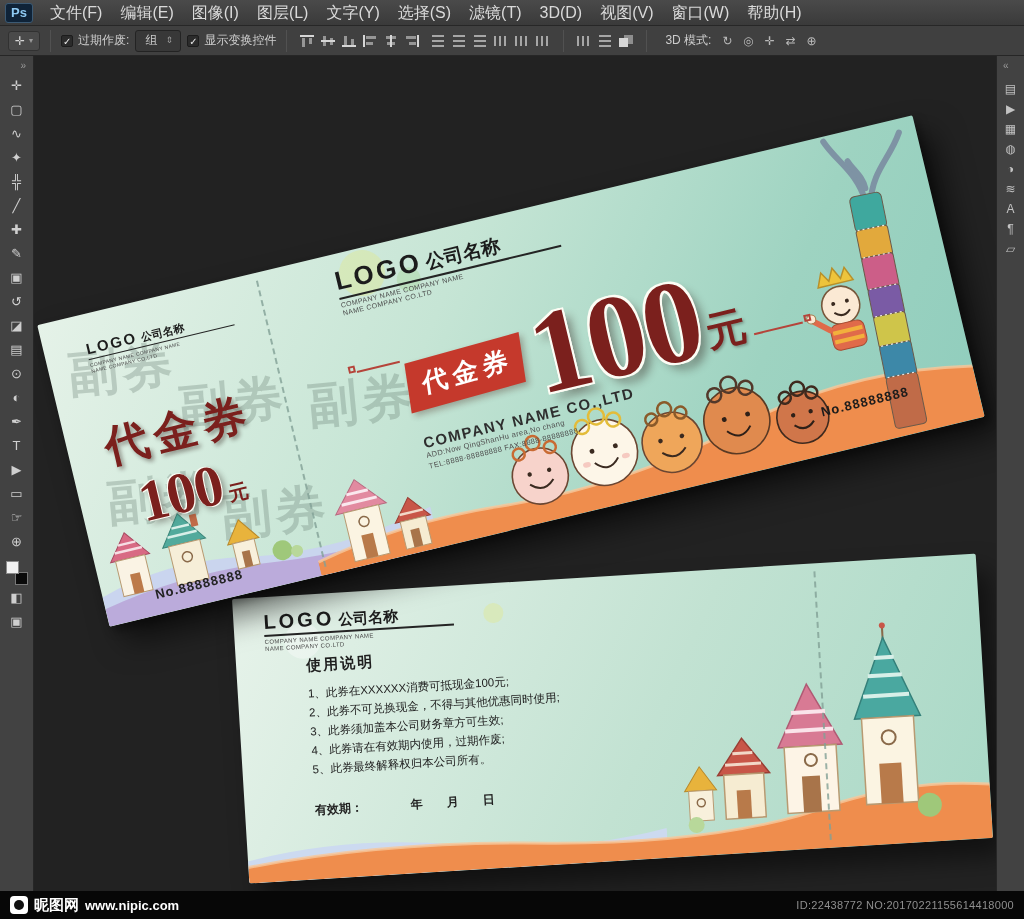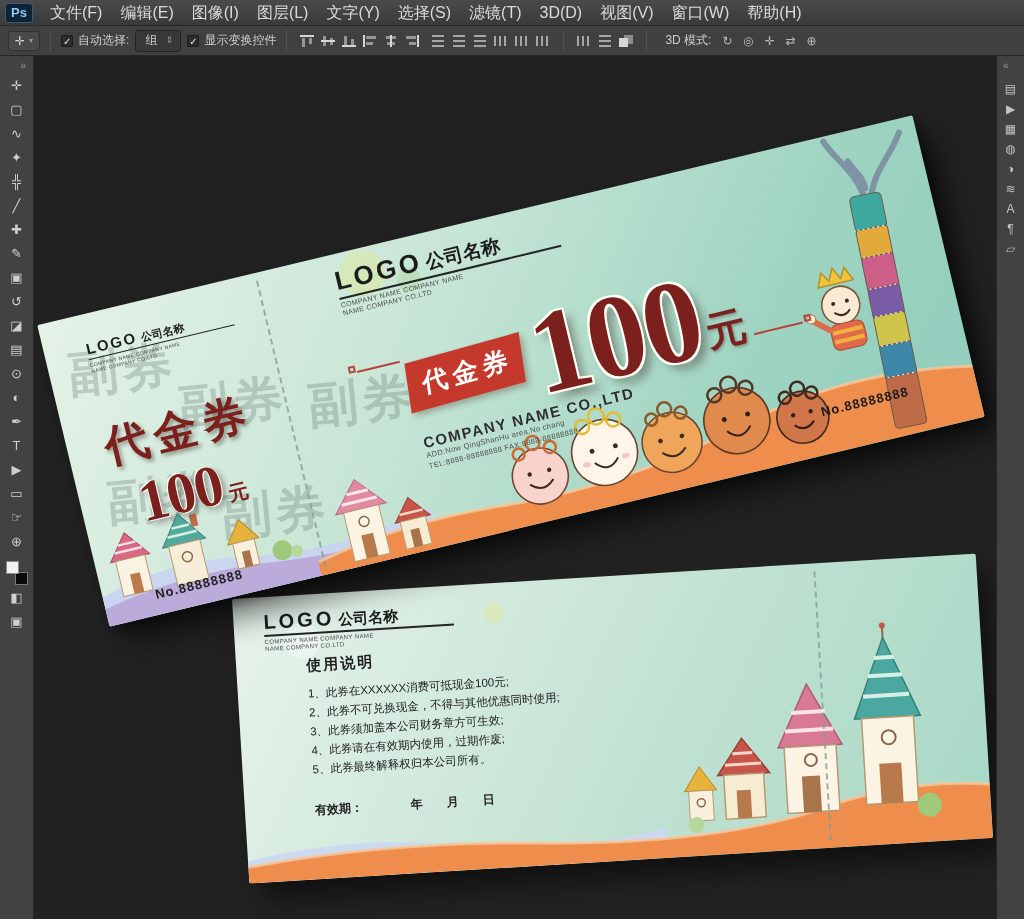--- a/index.html
+++ b/index.html
@@ -143,21 +143,21 @@
   </div>
 
   <div class="optionsbar">
     <div class="tool-preset">
       <span>✛</span>
       <span class="caret">▾</span>
     </div>
     <div class="vsep"></div>
     <label class="check">
       <span class="checkbox">✓</span>
-      <span>自动选择:</span>
+      <span>过期作废:</span>
     </label>
     <div class="dropdown">
       <span>组</span>
       <span class="spin">⇕</span>
     </div>
     <label class="check">
       <span class="checkbox">✓</span>
       <span>显示变换控件</span>
     </label>
     <div class="vsep"></div>
@@ -573,13 +573,21 @@
           <button class="panel-ico">
             <span>¶</span>
           </button>
           <button class="panel-ico">
             <span>▱</span>
           </button>
         </div>
     </aside>
   </div>
 
+  <div class="statusbar">
+    <div class="brand">
+      <span class="brand-logo"></span>
+      <span class="brand-cn">昵图网</span>
+      <span class="brand-url">www.nipic.com</span>
+    </div>
+    <div class="meta">ID:22438772 NO:20170221155614418000</div>
+  </div>
 </div>
 
 </body></html>

